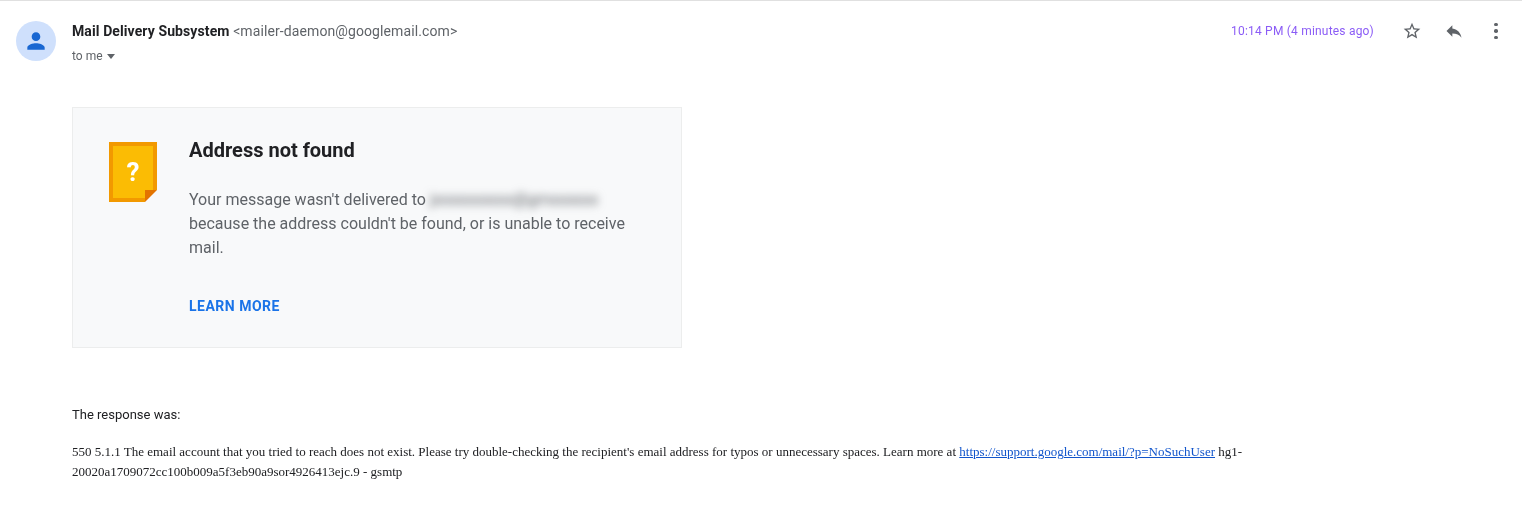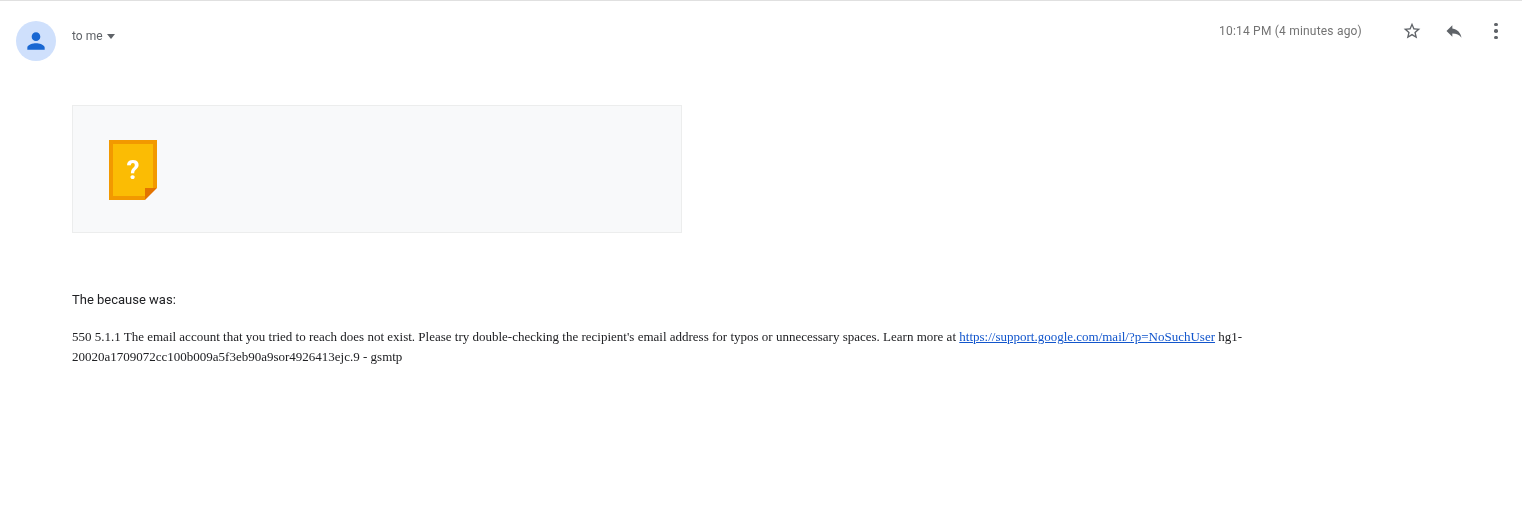--- a/index.html
+++ b/index.html
@@ -51,24 +51,24 @@
       border-top: 5px solid #5f6368;
       margin-left: 2px;
     }
     .actions {
       display: flex;
       align-items: center;
       gap: 22px;
       padding-right: 16px;
     }
     .timestamp {
-      color: #737373;
+      color: #8b5cf6;
       font-size: 12px;
       letter-spacing: .2px;
-      margin-right: 18px;
+      margin-right: 6px;
     }
     .icon-btn {
       width: 20px; height: 20px;
       display:flex; align-items:center; justify-content:center;
       cursor: pointer;
       color:#5f6368;
     }
     .icon-btn svg { width:20px; height:20px; fill:#5f6368; }
     .dots { flex-direction: column; gap:3px; }
     .dot { width:3.5px; height:3.5px; background:#5f6368; border-radius:50%; }
@@ -148,20 +148,24 @@
   <div class="header">
     <div class="avatar-col">
       <div class="avatar">
         <svg viewBox="0 0 24 24">
             <path d="M12 12c2.21 0 4-1.79 4-4s-1.79-4-4-4-4 1.79-4 4 1.79 4 4 4zm0 2c-2.67 0-8 1.34-8 4v2h16v-2c0-2.66-5.33-4-8-4z"></path>
           </svg>
       </div>
     </div>
     <div class="from-col">
       <div class="from-text">
+        <div class="sender-line">
+          <span class="sender-name">Mail Delivery Subsystem</span>
+          <span class="sender-email">&lt;mailer-daemon@googlemail.com&gt;</span>
+        </div>
         <div class="recipient-line">
           <span>to me</span>
           <span class="triangle-down"></span>
         </div>
       </div>
       <div class="actions">
         <span class="timestamp">10:14 PM (4 minutes ago)</span>
         <span class="icon-btn">
           <svg viewBox="0 0 24 24">
               <path d="M22 9.24l-7.19-.62L12 2 9.19 8.63 2 9.24l5.46 4.73L5.82 21 12 17.27 18.18 21l-1.63-7.03L22 9.24zM12 15.4l-3.76 2.27 1-4.28-3.32-2.88 4.38-.38L12 6.1l1.71 4.04 4.38.38-3.32 2.88 1 4.28L12 15.4z"></path>
@@ -182,22 +186,30 @@
   </div>
 
   <div class="body">
     <div class="bounce-card">
       <div class="err-icon">
         <div class="outer">
           <div class="inner">?</div>
           <div class="fold"></div>
         </div>
       </div>
+      <div class="card-text">
+        <h2>Address not found</h2>
+        <p>
+          <span>Your message wasn't delivered to </span><span class="blur">jxxxxxxxxxx@gmxxxxxx</span>
+          <span>because the address couldn't be found, or is unable to receive mail.</span>
+        </p>
+        <span class="learn-more">LEARN MORE</span>
+      </div>
     </div>
 
     <div class="response-section">
-      <div class="response-label">The because was:</div>
+      <div class="response-label">The response was:</div>
       <div class="mono">
         <span>550 5.1.1 The email account that you tried to reach does not exist. Please try double-checking the recipient's email address for typos or unnecessary spaces. Learn more at </span><a>https://support.google.com/mail/?p=NoSuchUser</a><span> hg1-20020a1709072cc100b009a5f3eb90a9sor4926413ejc.9 - gsmtp</span>
       </div>
     </div>
   </div>
 </div>
 
 </body></html>

